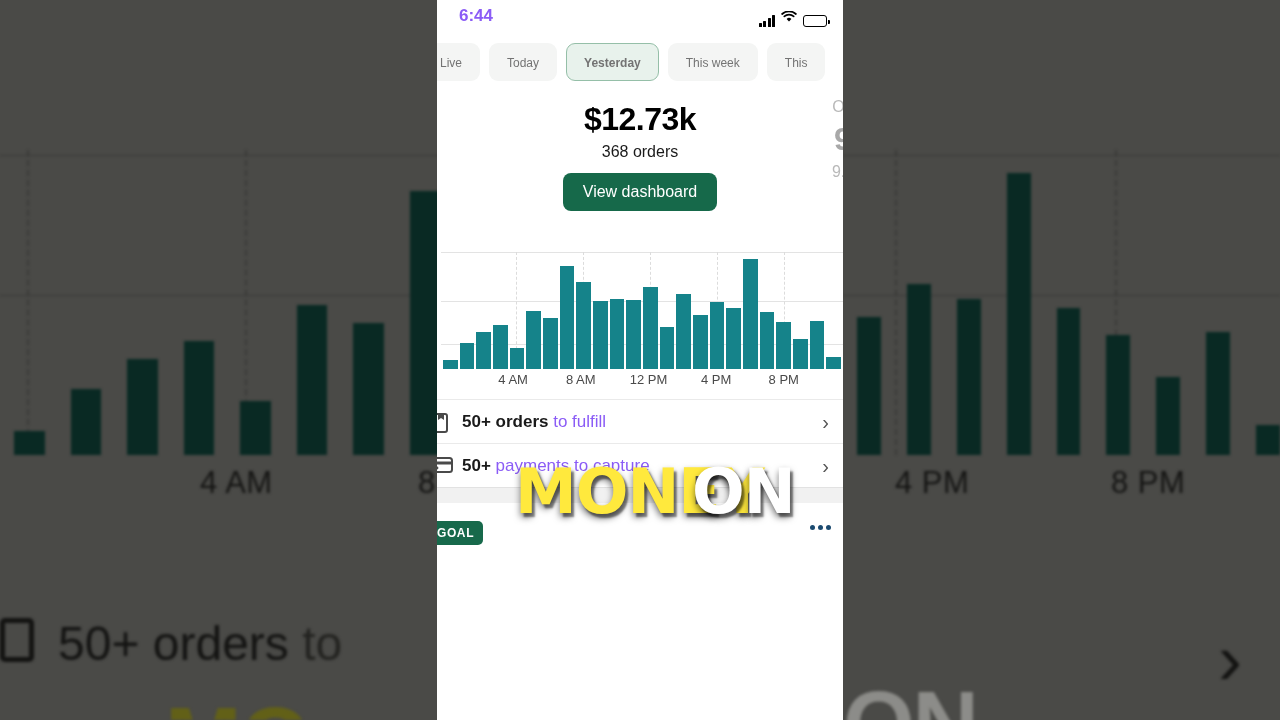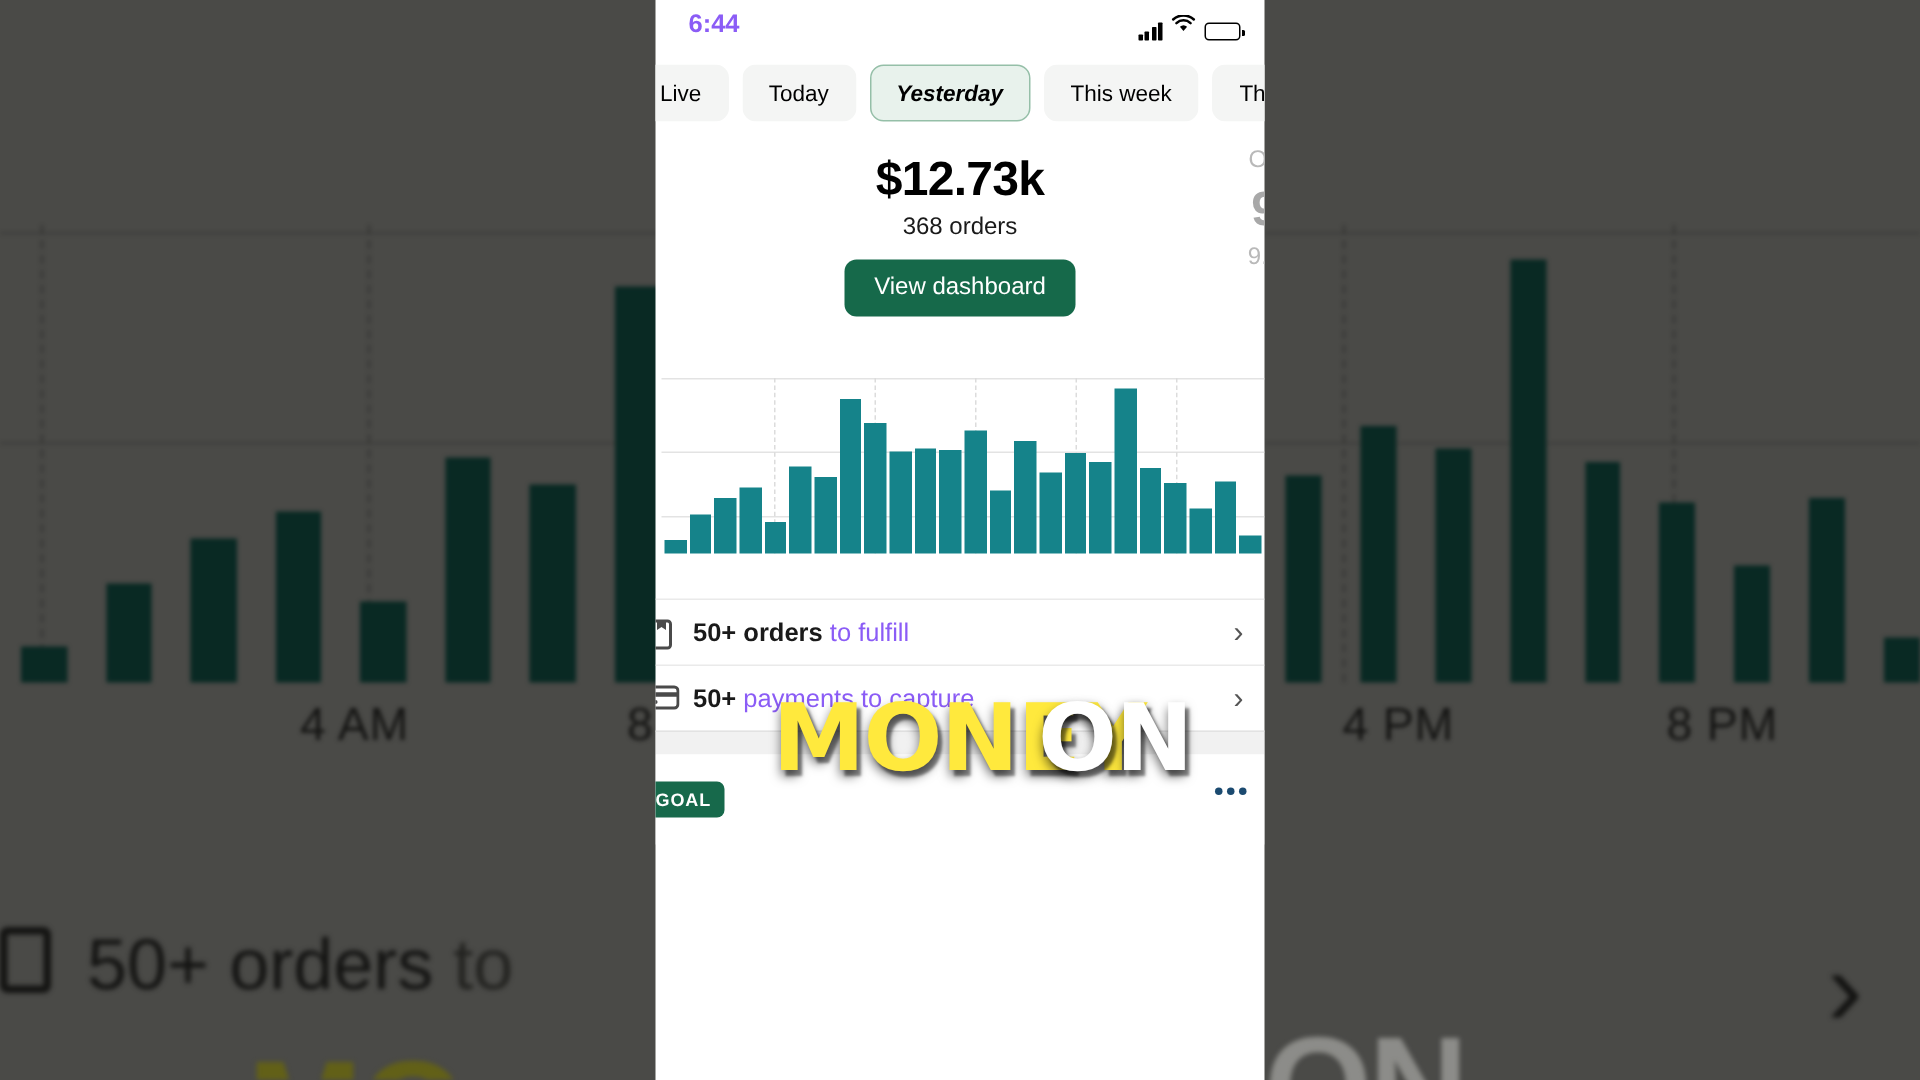--- a/index.html
+++ b/index.html
@@ -123,30 +123,29 @@
   #tabs {
     display:flex; align-items:center; gap:9px;
     padding:0 0 0 0; height:56px;
     white-space:nowrap;
   }
   .tab {
     background:#f4f5f4;
     border-radius:9px;
     height:38px; line-height:38px;
     padding:0 17px;
-    font-size:15px; color:#000000;
+    font-size:12px; color:#737373;
     border:1px solid transparent;
     flex:0 0 auto;
   }
   .tab.first { margin-left:-26px; padding-left:28px; border-radius:0 9px 9px 0;}
   .tab.active {
     background:#e8f2ec;
     border:1px solid #95bfa8;
     font-weight:bold;
-    font-style:italic;
   }
 
   
   #stats { position:relative; height:150px; }
   #stat-main { text-align:center; padding-top:6px; }
   #stat-label { font-size:16px; color:#1a1a1a; }
   #stat-value { font-size:32px; font-weight:bold; color:#000; margin-top:5px; letter-spacing:-.5px;}
   #stat-sub { font-size:16px; color:#1a1a1a; margin-top:5px; }
   #view-dash {
     display:inline-block; margin-top:12px;
@@ -395,20 +394,27 @@
           <div class="bar" title="4 PM" style="height: 57%; background: rgb(21, 131, 138);"></div>
           <div class="bar" title="5 PM" style="height: 52%; background: rgb(21, 131, 138);"></div>
           <div class="bar" title="6 PM" style="height: 94%; background: rgb(21, 131, 138);"></div>
           <div class="bar" title="7 PM" style="height: 49%; background: rgb(21, 131, 138);"></div>
           <div class="bar" title="8 PM" style="height: 40%; background: rgb(21, 131, 138);"></div>
           <div class="bar" title="9 PM" style="height: 26%; background: rgb(21, 131, 138);"></div>
           <div class="bar" title="10 PM" style="height: 41%; background: rgb(21, 131, 138);"></div>
           <div class="bar" title="11 PM" style="height: 10%; background: rgb(21, 131, 138);"></div>
         </div>
     </div>
+    <div id="xaxis">
+        <div class="xlbl" style="left: 18.75%;">4 AM</div>
+        <div class="xlbl" style="left: 35.4167%;">8 AM</div>
+        <div class="xlbl" style="left: 52.0833%;">12 PM</div>
+        <div class="xlbl" style="left: 68.75%;">4 PM</div>
+        <div class="xlbl" style="left: 85.4167%;">8 PM</div>
+      </div>
   </div>
 
   <div id="rows">
       <div class="row">
         <span class="row-icon"><svg width="20" height="22" viewBox="0 0 20 22">
             <rect x="3" y="2" width="13" height="18" rx="2" stroke="#4a4a4a" stroke-width="2" fill="none"></rect>
             <path d="M7 2 L7 8 L10 6 L13 8 L13 2" fill="#4a4a4a"></path>
           </svg></span>
         <div class="row-text"><b>50+ orders</b><span class="reg"> to fulfill</span></div>
         <div class="row-chev">›</div>

